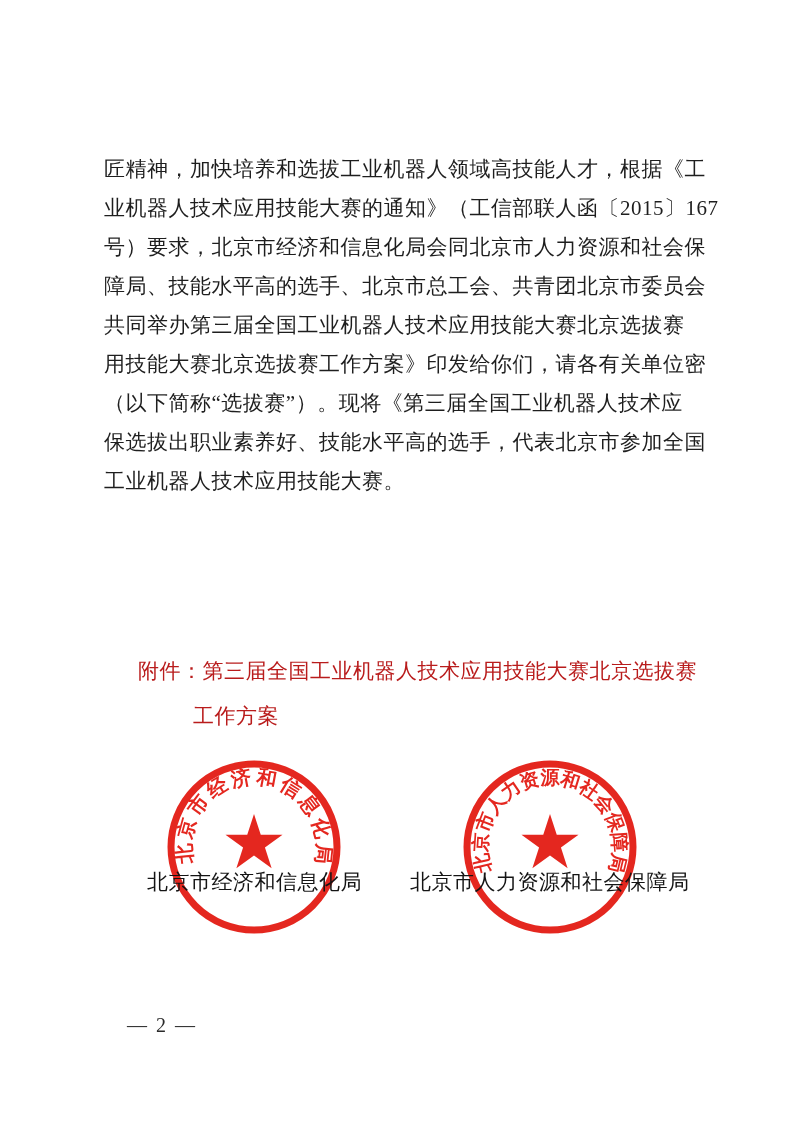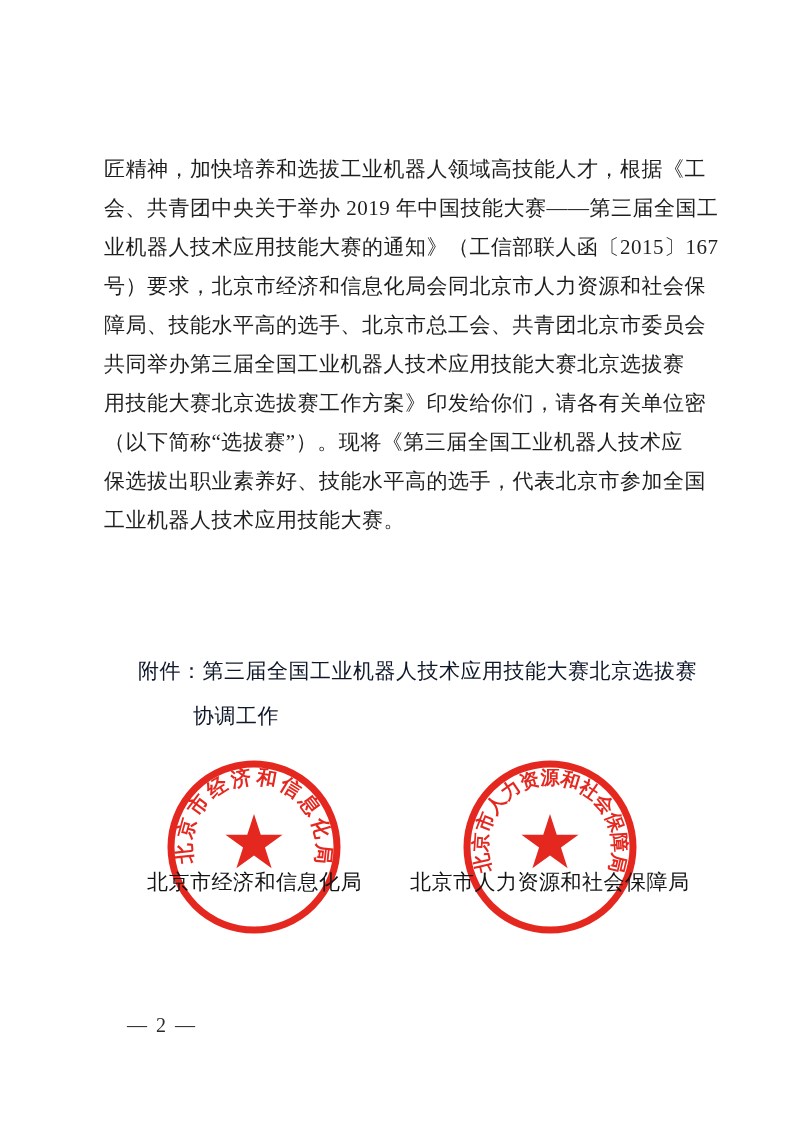--- a/index.html
+++ b/index.html
@@ -24,21 +24,21 @@
     color: #1e1e1e;
   }
   .body-line { height: 39px; white-space: nowrap; }
   .attachment {
     position: absolute;
     left: 138px;
     top: 637px;
     font-size: 21px;
     line-height: 45px;
     letter-spacing: 0.5px;
-    color: #0f172a;
+    color: #b91c1c;
   }
   .attachment .cont { margin-left: 55px; }
   .seal {
     position: absolute;
     width: 176px;
     height: 176px;
     opacity: 0.93;
   }
   .seal-left  { left: 166px; top: 747px; }
   .seal-right { left: 462px; top: 747px; }
@@ -70,21 +70,20 @@
 </head>
 <body>
 
 <div class="page">
 
   <div class="body-text">
 
       <div class="body-line">匠精神，加快培养和选拔工业机器人领域高技能人才，根据《工</div>
 
 
-      <div class="body-line">会、共青团中央关于举办 2019 年中国技能大赛——第三届全国工</div>
 
       <div class="body-line">业机器人技术应用技能大赛的通知》（工信部联人函〔2015〕167</div>
 
       <div class="body-line">号）要求，北京市经济和信息化局会同北京市人力资源和社会保</div>
 
       <div class="body-line">障局、技能水平高的选手、北京市总工会、共青团北京市委员会</div>
 
       <div class="body-line">共同举办第三届全国工业机器人技术应用技能大赛北京选拔赛</div>
 
       <div class="body-line">用技能大赛北京选拔赛工作方案》印发给你们，请各有关单位密</div>
@@ -92,21 +91,21 @@
       <div class="body-line">（以下简称“选拔赛”）。现将《第三届全国工业机器人技术应</div>
 
 
       <div class="body-line">保选拔出职业素养好、技能水平高的选手，代表北京市参加全国</div>
 
       <div class="body-line">工业机器人技术应用技能大赛。</div>
     </div>
 
   <div class="attachment">
     <div>附件：第三届全国工业机器人技术应用技能大赛北京选拔赛</div>
-    <div class="cont">协调工作</div>
+    <div class="cont">工作方案</div>
   </div>
 
   <svg class="seal seal-left" viewBox="0 0 176 176">
     <defs>
       <path id="sealArcL" d="M 27.8 106.4 A 63 63 0 1 1 148.2 106.4" fill="none"></path>
     </defs>
     <circle cx="88" cy="88" r="83" fill="none" stroke="#e3170f" stroke-width="7"></circle>
     <polygon points="88,55 94.76,75.70 116.53,75.73 98.94,88.55 105.63,109.27 88,96.5 70.37,109.27 77.06,88.55 59.47,75.73 81.24,75.70" fill="#e3170f"></polygon>
     <text font-size="20">
       <textPath href="#sealArcL" startOffset="50%" text-anchor="middle" textLength="230" lengthAdjust="spacing">北京市经济和信息化局</textPath>

